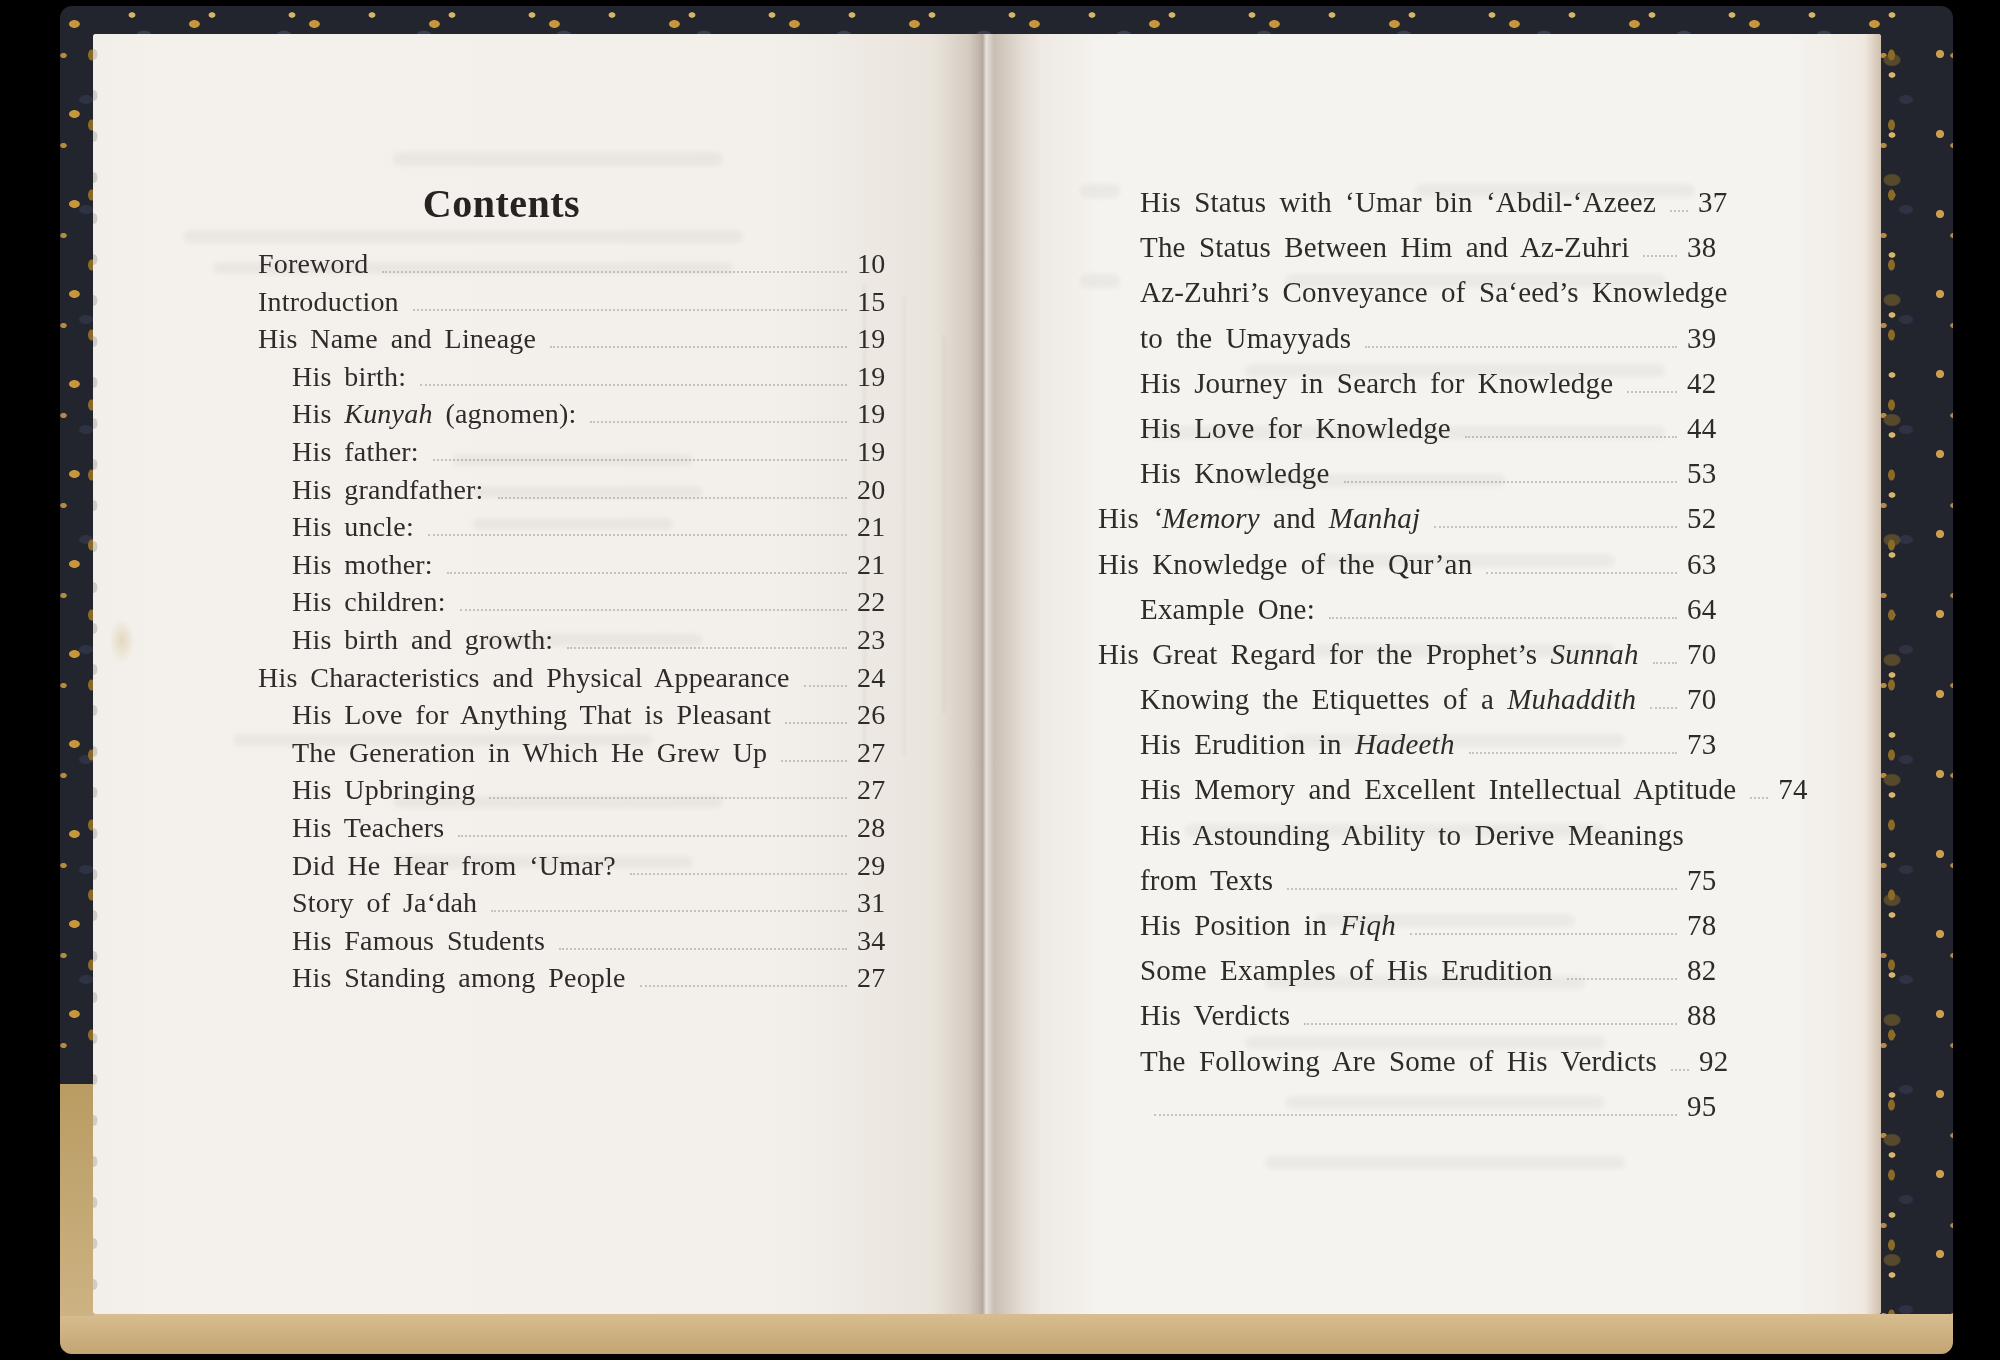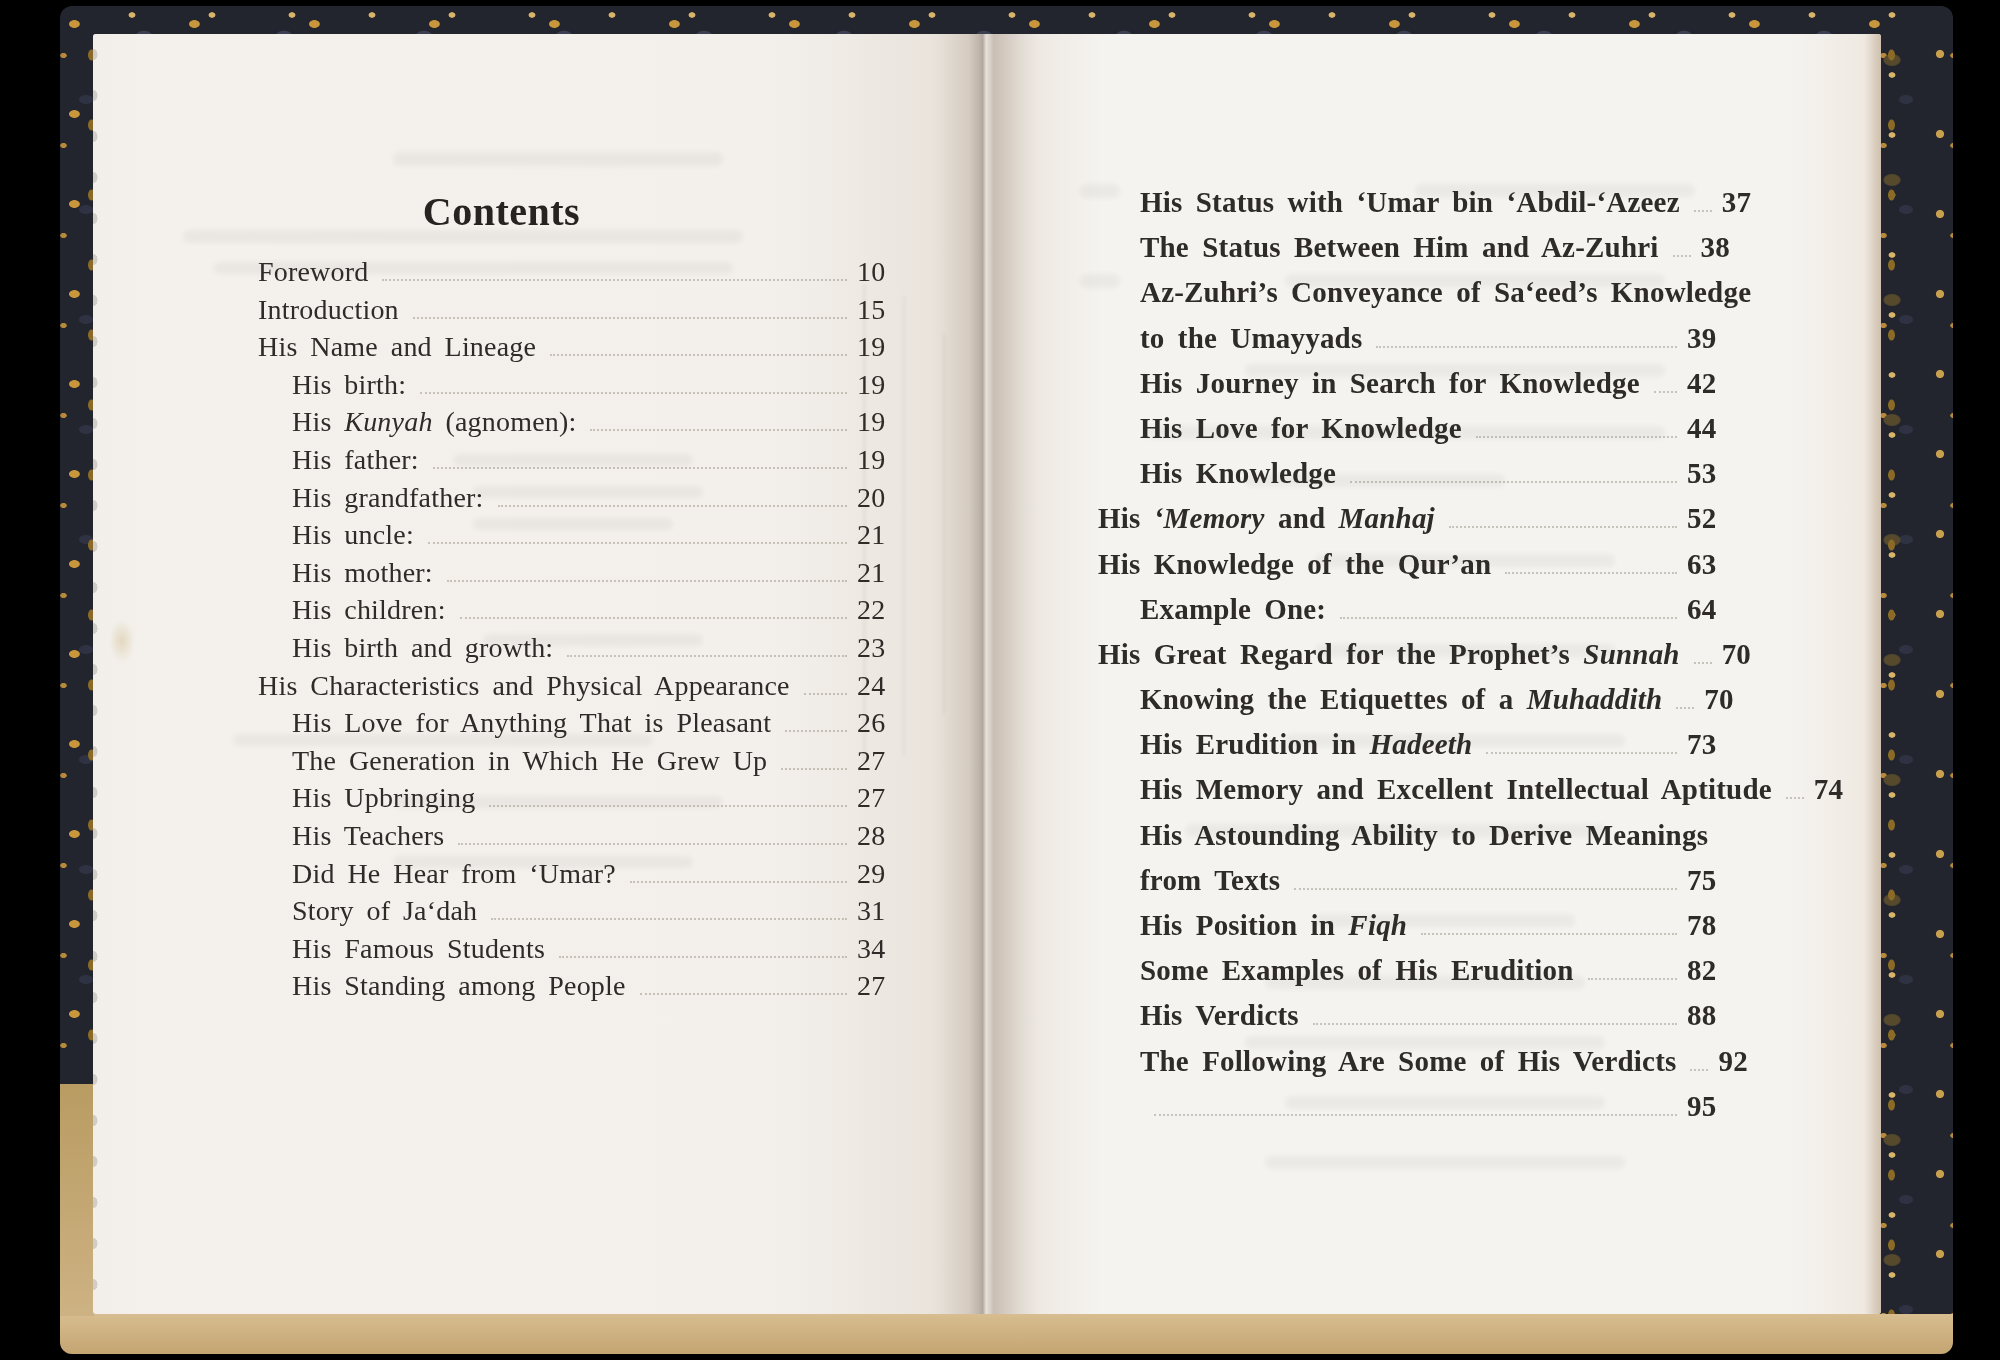--- a/index.html
+++ b/index.html
@@ -26,34 +26,34 @@
   .cover-left-tan{position:absolute;left:0;bottom:38px;width:34px;height:232px;
     background:linear-gradient(#b99c62,#cdb283);}
 
   
   .pages{position:absolute;left:33px;top:28px;right:72px;bottom:40px;
     background:#f2efeb;border-radius:3px;overflow:hidden;
     box-shadow:inset 0 3px 7px rgba(60,45,30,.25), inset 0 -2px 5px rgba(60,45,30,.18);}
   .page-left{position:absolute;left:0;top:0;bottom:0;width:892px;
     background:linear-gradient(90deg,#f2efea 0%,#f4f1ed 8%,#f3f0ec 76%,#e9e3db 95%,#dbd2c8 100%);}
   .page-right{position:absolute;left:892px;right:0;top:0;bottom:0;
-    background:linear-gradient(90deg,#d9cfc5 0%,#ece6df 4%,#f5f3f0 13%,#f5f3f0 90%,#efe9e1 98%,#e6dccf 100%);font-weight:bold;}
+    background:linear-gradient(90deg,#d9cfc5 0%,#ece6df 4%,#f5f3f0 13%,#f5f3f0 90%,#efe9e1 98%,#e6dccf 100%);}
   .gutter{position:absolute;left:837px;width:110px;top:0;bottom:0;pointer-events:none;
     background:linear-gradient(90deg,transparent 0,rgba(110,90,75,.10) 35%,rgba(95,75,60,.22) 44%,
       rgba(60,45,35,.26) 48%,rgba(255,255,255,.38) 51%,rgba(95,75,60,.16) 58%,transparent 100%);}
   .stitch-edge{position:absolute;left:0;top:0;bottom:0;width:12px;opacity:.55;
     background-image:radial-gradient(6px 9px at 1px 50%, rgba(70,60,50,.35) 55%, transparent 62%);
     background-size:12px 41px;background-repeat:repeat-y;}
   .page-cut-right{position:absolute;right:0;top:0;bottom:0;width:16px;
     background:linear-gradient(90deg,transparent,rgba(150,118,88,.28));}
 
   
   .contents-title{position:relative;left:-80px;text-align:center;
     font-size:40px;font-weight:bold;color:#262320;letter-spacing:.5px;
-    margin:16px 0 20px 0;line-height:48px;}
+    margin:8px 0 20px 0;line-height:48px;}
   .toc{position:absolute;color:#2e2b28;}
   .toc-left{left:165px;top:138px;width:647px;}
   .toc-right{left:113px;top:152px;width:637px;}
   .toc-line{display:flex;align-items:baseline;font-size:28px;height:37.6px;
     word-spacing:.2em;letter-spacing:.2px;white-space:nowrap;}
   .toc-right .toc-line{font-size:29px;height:45.2px;}
   .toc-line.ind{padding-left:34px;}
   .toc-right .toc-line.ind{padding-left:42px;}
   .toc-text em{font-style:italic;}
   .leader{flex:1 1 auto;min-width:18px;margin:0 10px 0 14px;height:0;

